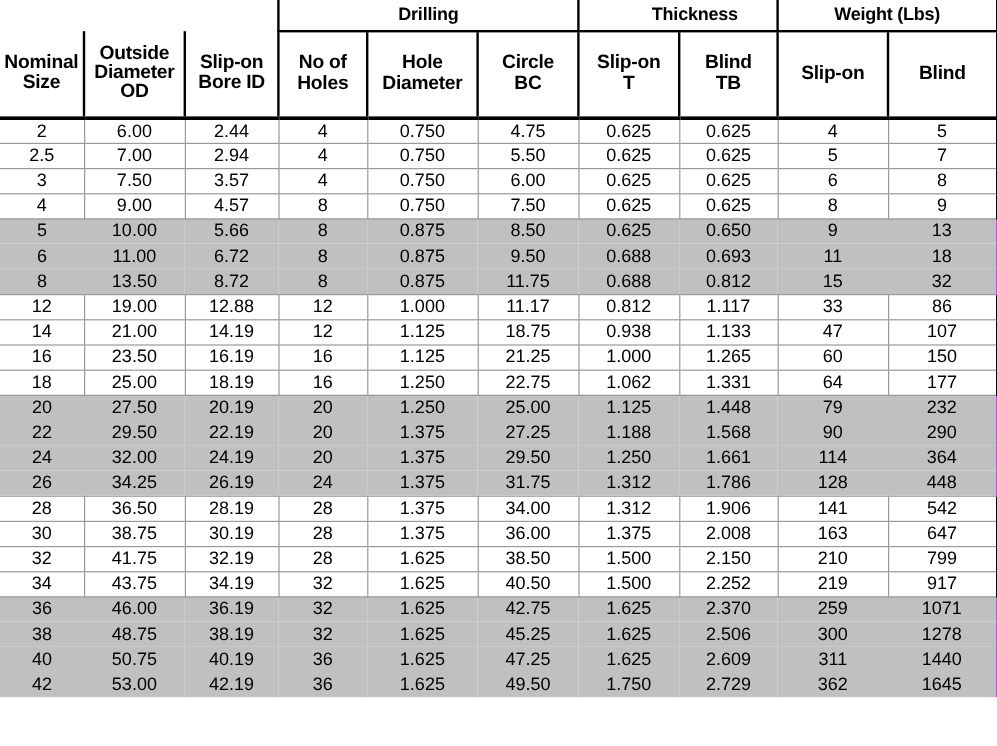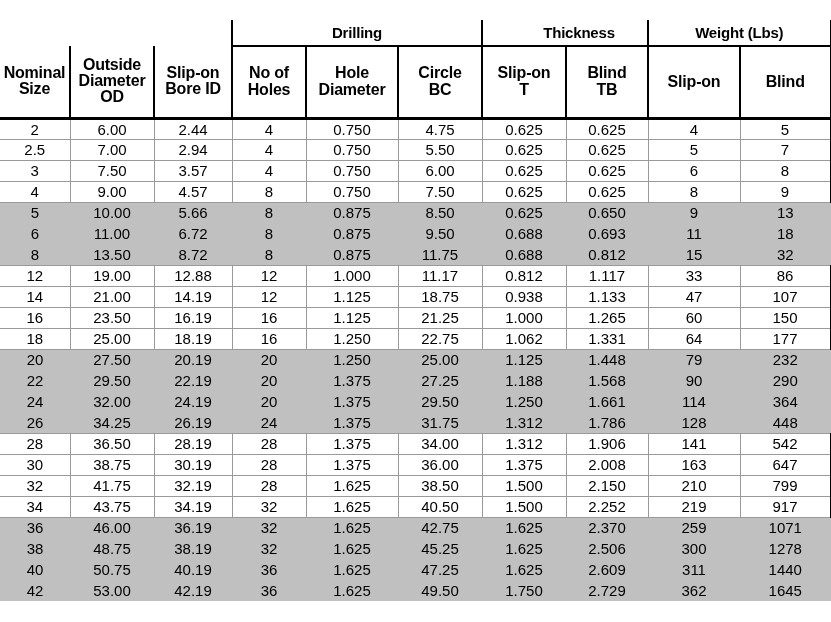--- a/index.html
+++ b/index.html
@@ -12,21 +12,20 @@
   .sheet{
     width:831px;height:622px;
     position:relative;
     box-sizing:border-box;
   }
   table.flange{
     border-collapse:collapse;
     table-layout:fixed;
     width:831px;
     height:500px;
-    margin-top:20px;
   }
   table.flange td, table.flange th{
     padding:0;
     margin:0;
     text-align:center;
     vertical-align:middle;
     box-sizing:border-box;
   }
 
   
@@ -80,21 +79,21 @@
   }
   tbody tr.white td.lastcol{
     border-right:3px solid #000000;
   }
   tbody tr.gray td{
     background:#c0c0c0;
     border-right:none;
     border-bottom:none;
   }
   tbody tr.gray td.lastcol{
-    border-right:1px solid #d946ef;
+    border-right:3px solid #d946ef;
   }
   tbody tr.firstrow td{
     border-top:none;
   }
   
   tbody tr.bandtop td{
     border-top:1px solid #9a9a9a;
   }
   tbody tr.gray.bandtop td{
     border-top:1px solid #9a9a9a;

